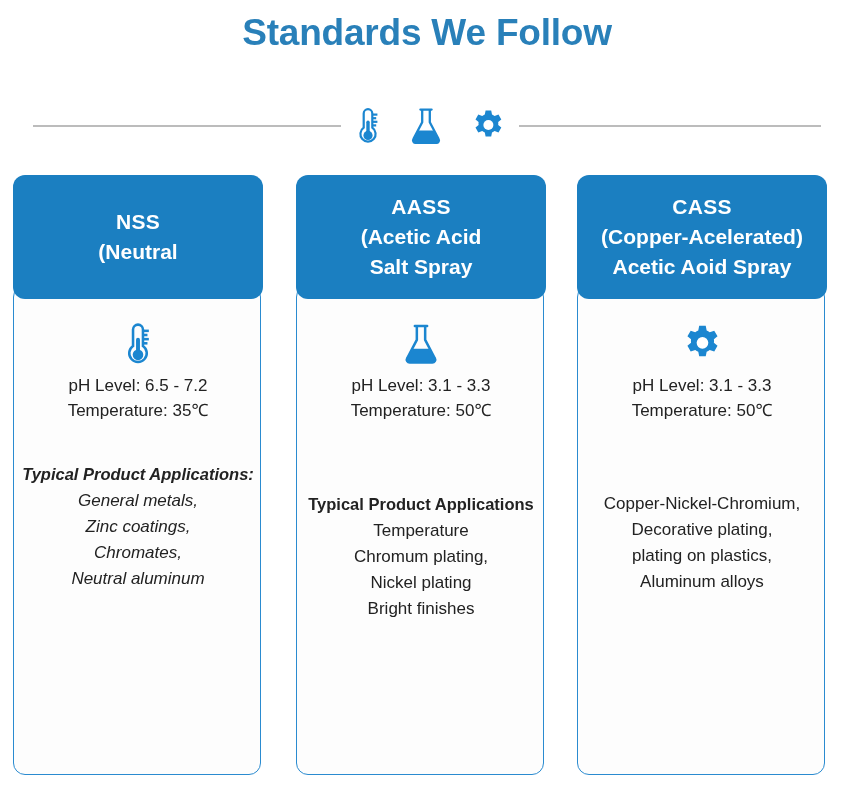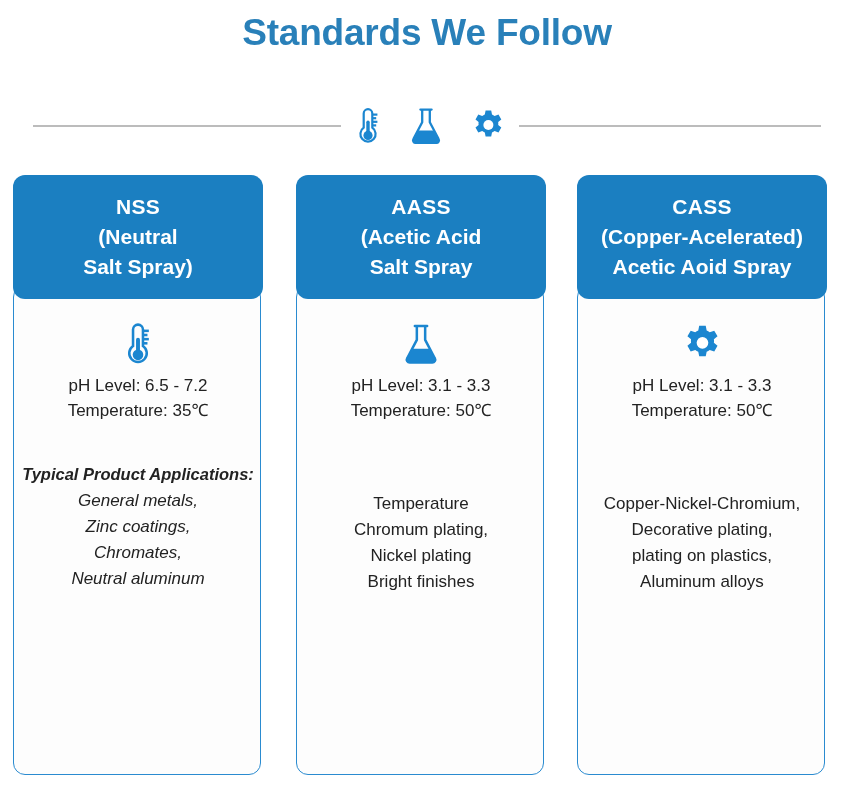--- a/index.html
+++ b/index.html
@@ -193,21 +193,20 @@
 </div>
 
 <div class="cards">
 
   <div class="card card-1">
     <div class="card-body"></div>
 
     <div class="card-header">
       <span class="hline hline-0">NSS</span>
       <span class="hline">(Neutral</span>
-      <span class="hline">Salt Spray)</span>
     </div>
 
     <div class="card-content">
       <div class="card-icon">
         <svg width="30" height="50" viewBox="0 0 26 42">
           <g fill="none" stroke="#1b86d0" stroke-width="2.2">
             <path d="M13 4.2 a4.3 4.3 0 0 1 4.3 4.3 v14.2 a7.6 7.6 0 1 1 -8.6 0 V8.5 A4.3 4.3 0 0 1 13 4.2 Z"></path>
             <line x1="17.8" y1="9.6" x2="22.4" y2="9.6"></line>
             <line x1="17.8" y1="13.2" x2="21.2" y2="13.2"></line>
             <line x1="17.8" y1="16.8" x2="22.4" y2="16.8"></line>
@@ -249,20 +248,21 @@
           <path d="M9.6 25.4 h14.8 l5.4 9.6 a1.8 1.8 0 0 1 -1.6 2.6 H5.8 a1.8 1.8 0 0 1 -1.6 -2.6 Z" fill="#1b86d0"></path>
         </svg>
       </div>
 
       <div class="spec-block">
         <span class="spec-line">pH Level: 3.1 - 3.3</span>
         <span class="spec-line">Temperature: 50℃</span>
       </div>
 
       <div class="apps-block">
+        <span class="apps-heading">Typical Product Applications</span>
         <span class="apps-item">Temperature</span>
         <span class="apps-item">Chromum plating,</span>
         <span class="apps-item">Nickel plating</span>
         <span class="apps-item">Bright finishes</span>
       </div>
     </div>
   </div>
 
   <div class="card card-3">
     <div class="card-body"></div>

